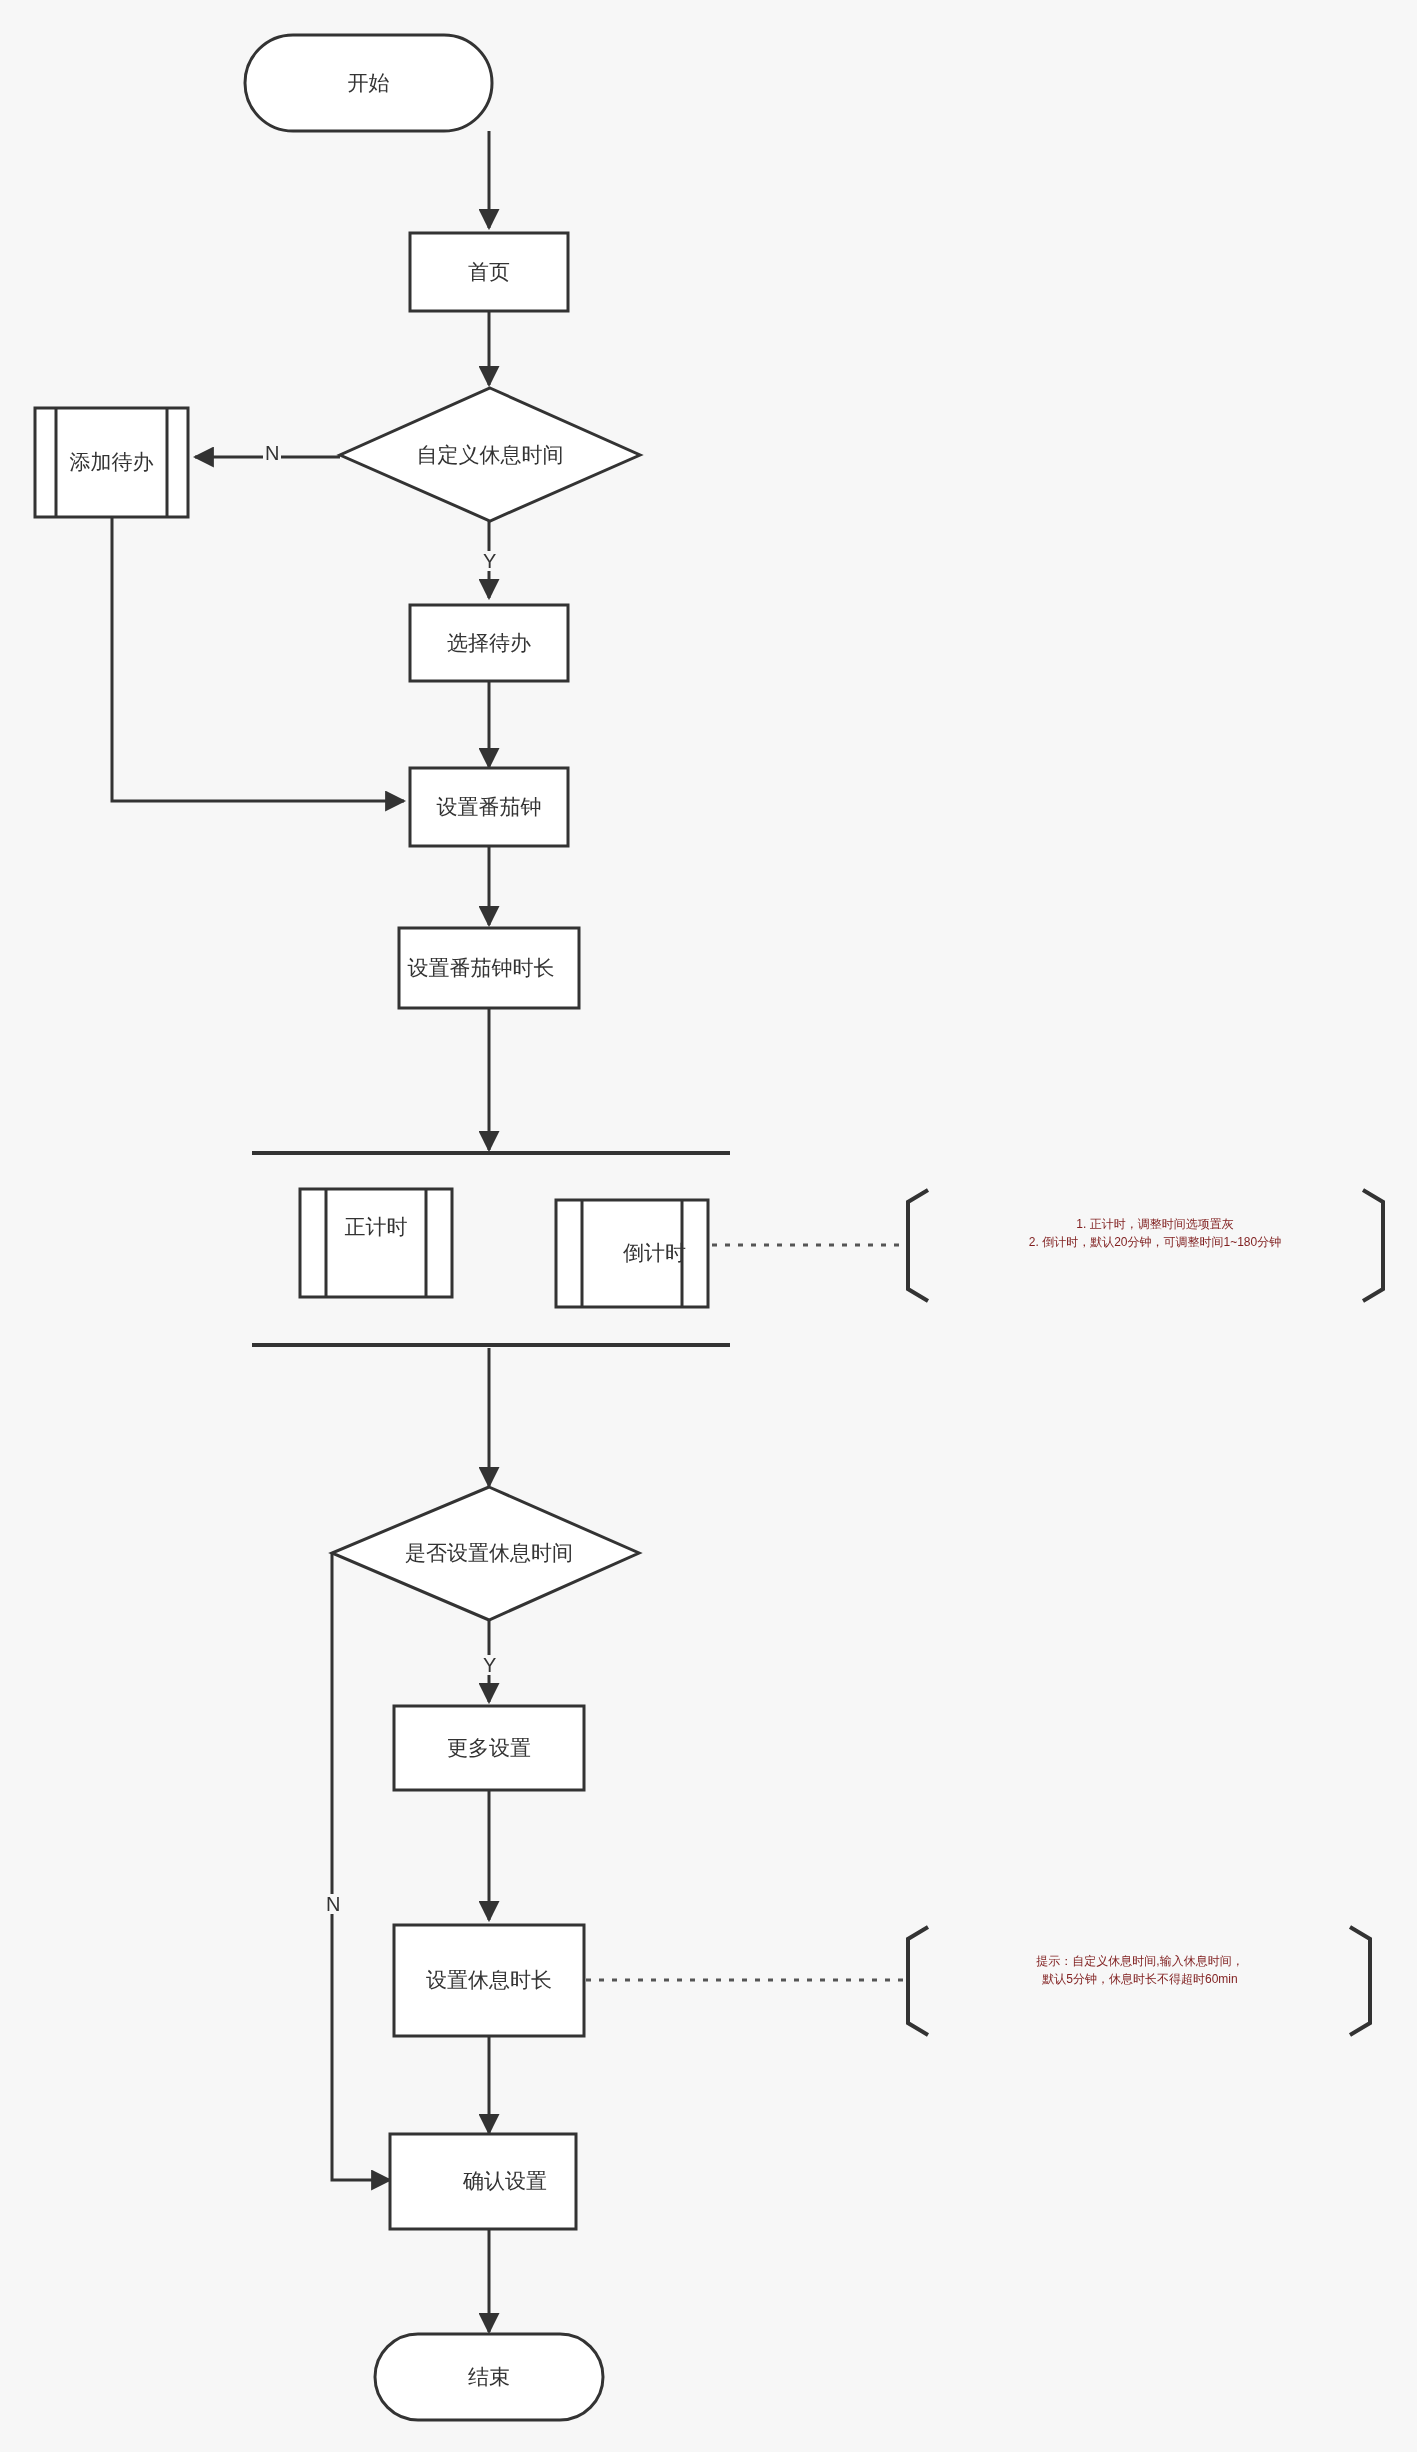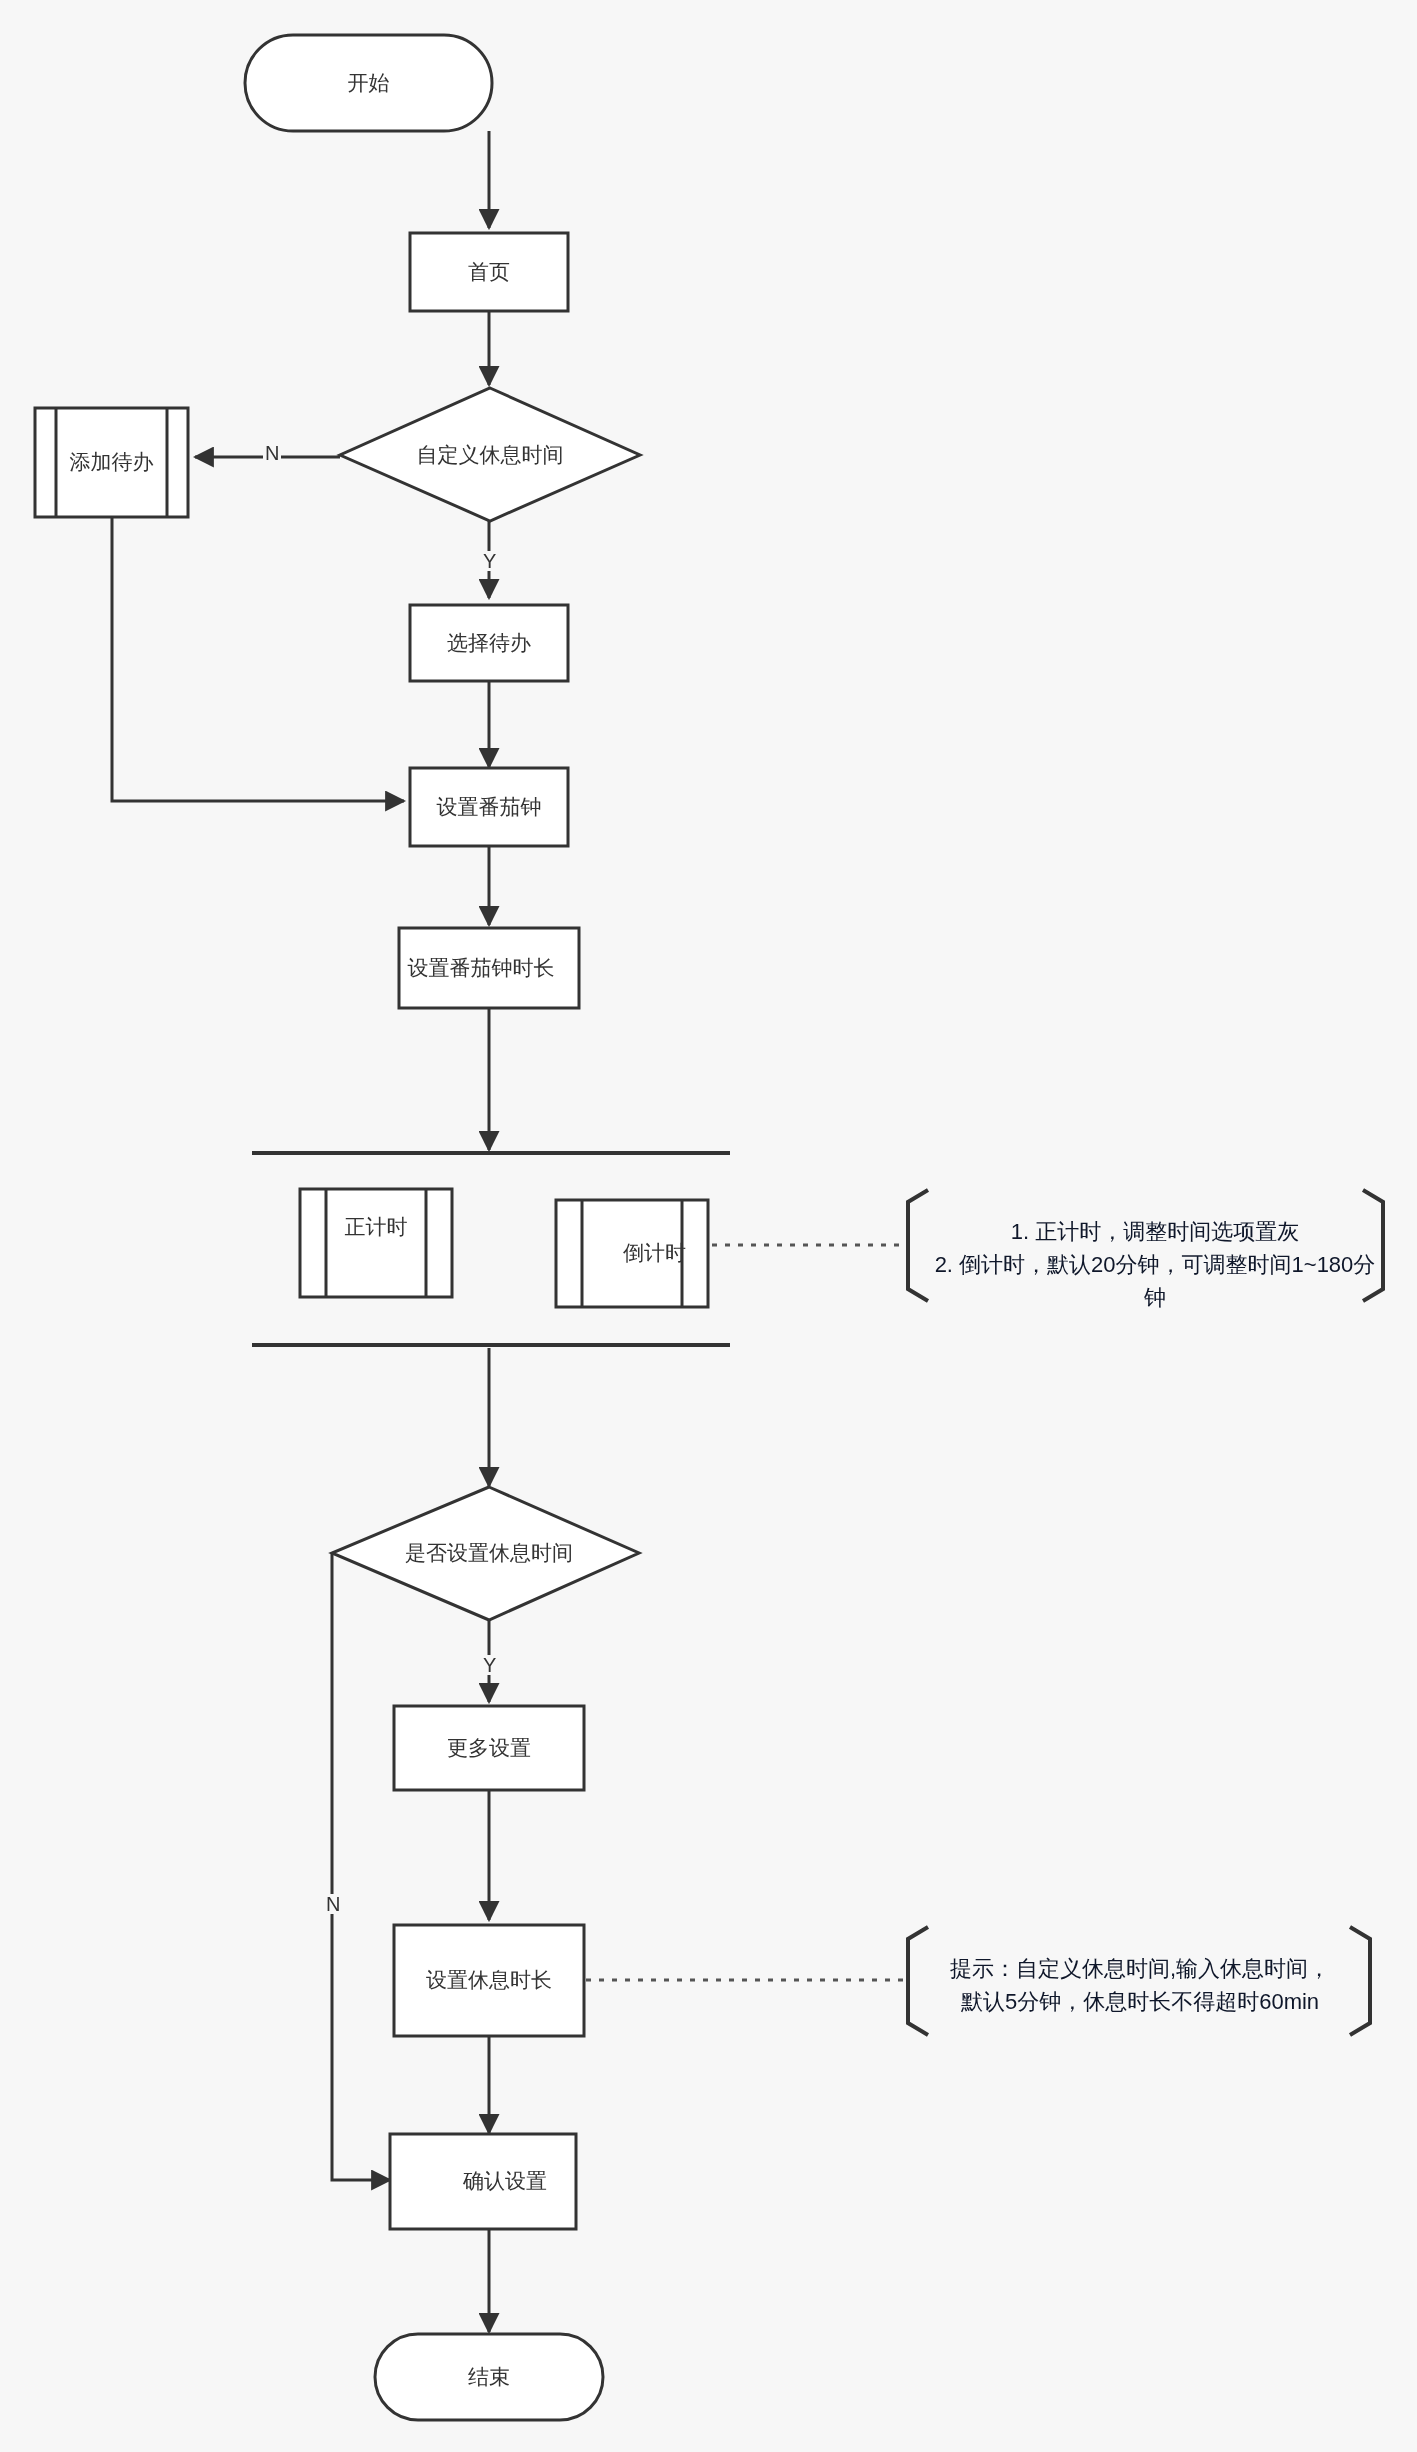--- a/index.html
+++ b/index.html
@@ -38,22 +38,22 @@
   .edge-label {
     position: absolute;
     color: #333333;
     font-size: 20px;
     background: #f7f7f7;
     padding: 0 2px;
     line-height: 1;
   }
   .note-text {
     position: absolute;
-    color: #0f172a;
-    font-size: 22px;
+    color: #7f1d1d;
+    font-size: 12px;
     line-height: 1.5;
     text-align: center;
     white-space: pre-line;
   }
 </style>
 </head>
 <body>
 
 <div id="canvas">
 

